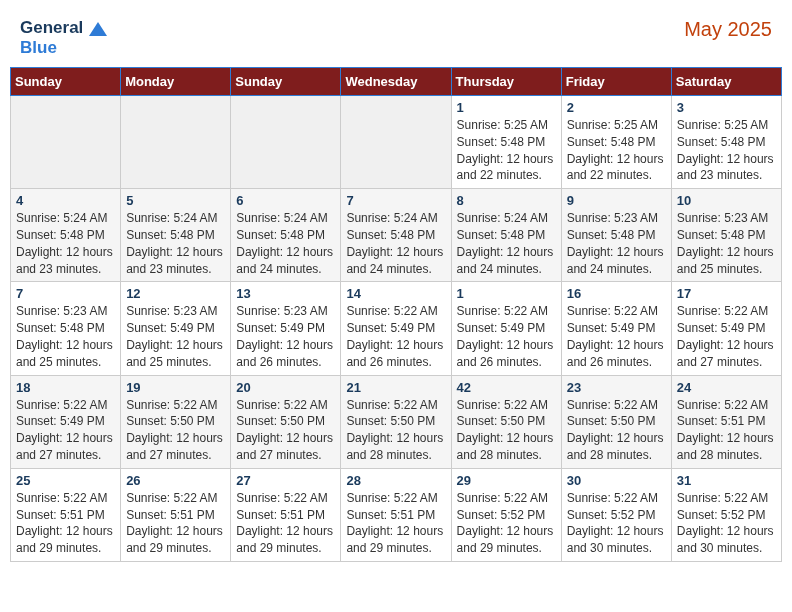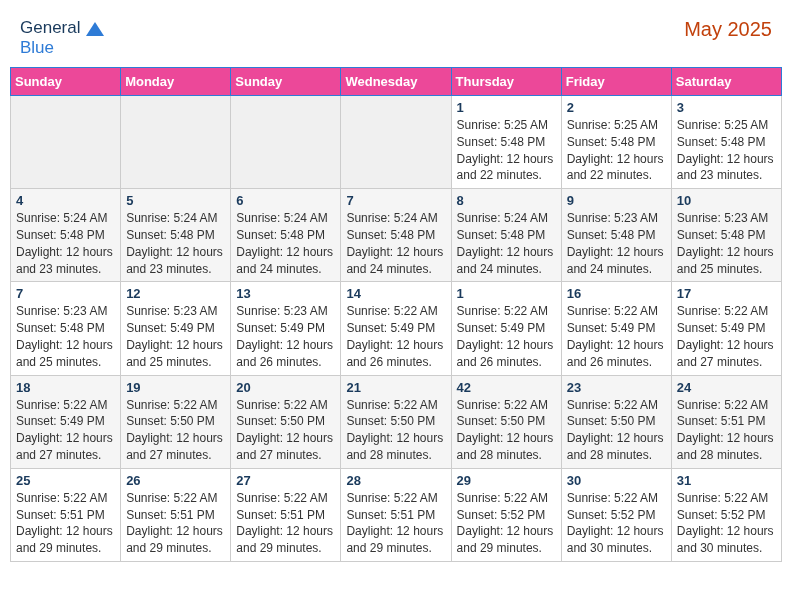--- a/index.html
+++ b/index.html
@@ -31,21 +31,21 @@
     .location {
       font-size: 14px;
       color: #333;
     }
     .calendar {
       width: 100%;
       border-collapse: collapse;
       margin-top: 6px;
     }
     .calendar th {
-      background: #ec4899;
+      background: #7f1d1d;
       color: #fff;
       font-size: 13px;
       font-weight: bold;
       padding: 6px 4px;
       text-align: left;
       border: 1px solid #2e7bd6;
     }
     .calendar td {
       width: calc(100% / 7);
       vertical-align: top;
@@ -75,28 +75,28 @@
       background: #f5f5f5;
     }
   </style>
 </head>
 <body>
 
 <div class="header">
   <div class="logo">
     <div>
       <div style="display:flex;align-items:center;">
-        <div style="font-size:17px;font-weight:normal;color:#1a3a5c;line-height:1.15;">
+        <div style="font-size:17px;font-weight:bold;color:#1a3a5c;line-height:1.15;">
           <span style="color:#1a3a5c;">General</span>
           <svg width="18" height="14" viewBox="0 0 18 14" style="vertical-align:middle;margin-left:1px;">
             <polygon points="0,14 9,0 18,14" fill="#2e7bd6"></polygon>
           </svg>
         </div>
       </div>
-      <div style="font-size:17px;font-weight:normal;color:#2e7bd6;line-height:1.15;">Blue</div>
+      <div style="font-size:17px;font-weight:bold;color:#2e7bd6;line-height:1.15;">Blue</div>
     </div>
   </div>
   <div class="title-block">
     <div class="month-title">May 2025</div>
   </div>
 </div>
 
 <table class="calendar">
   <thead>
     <tr>

